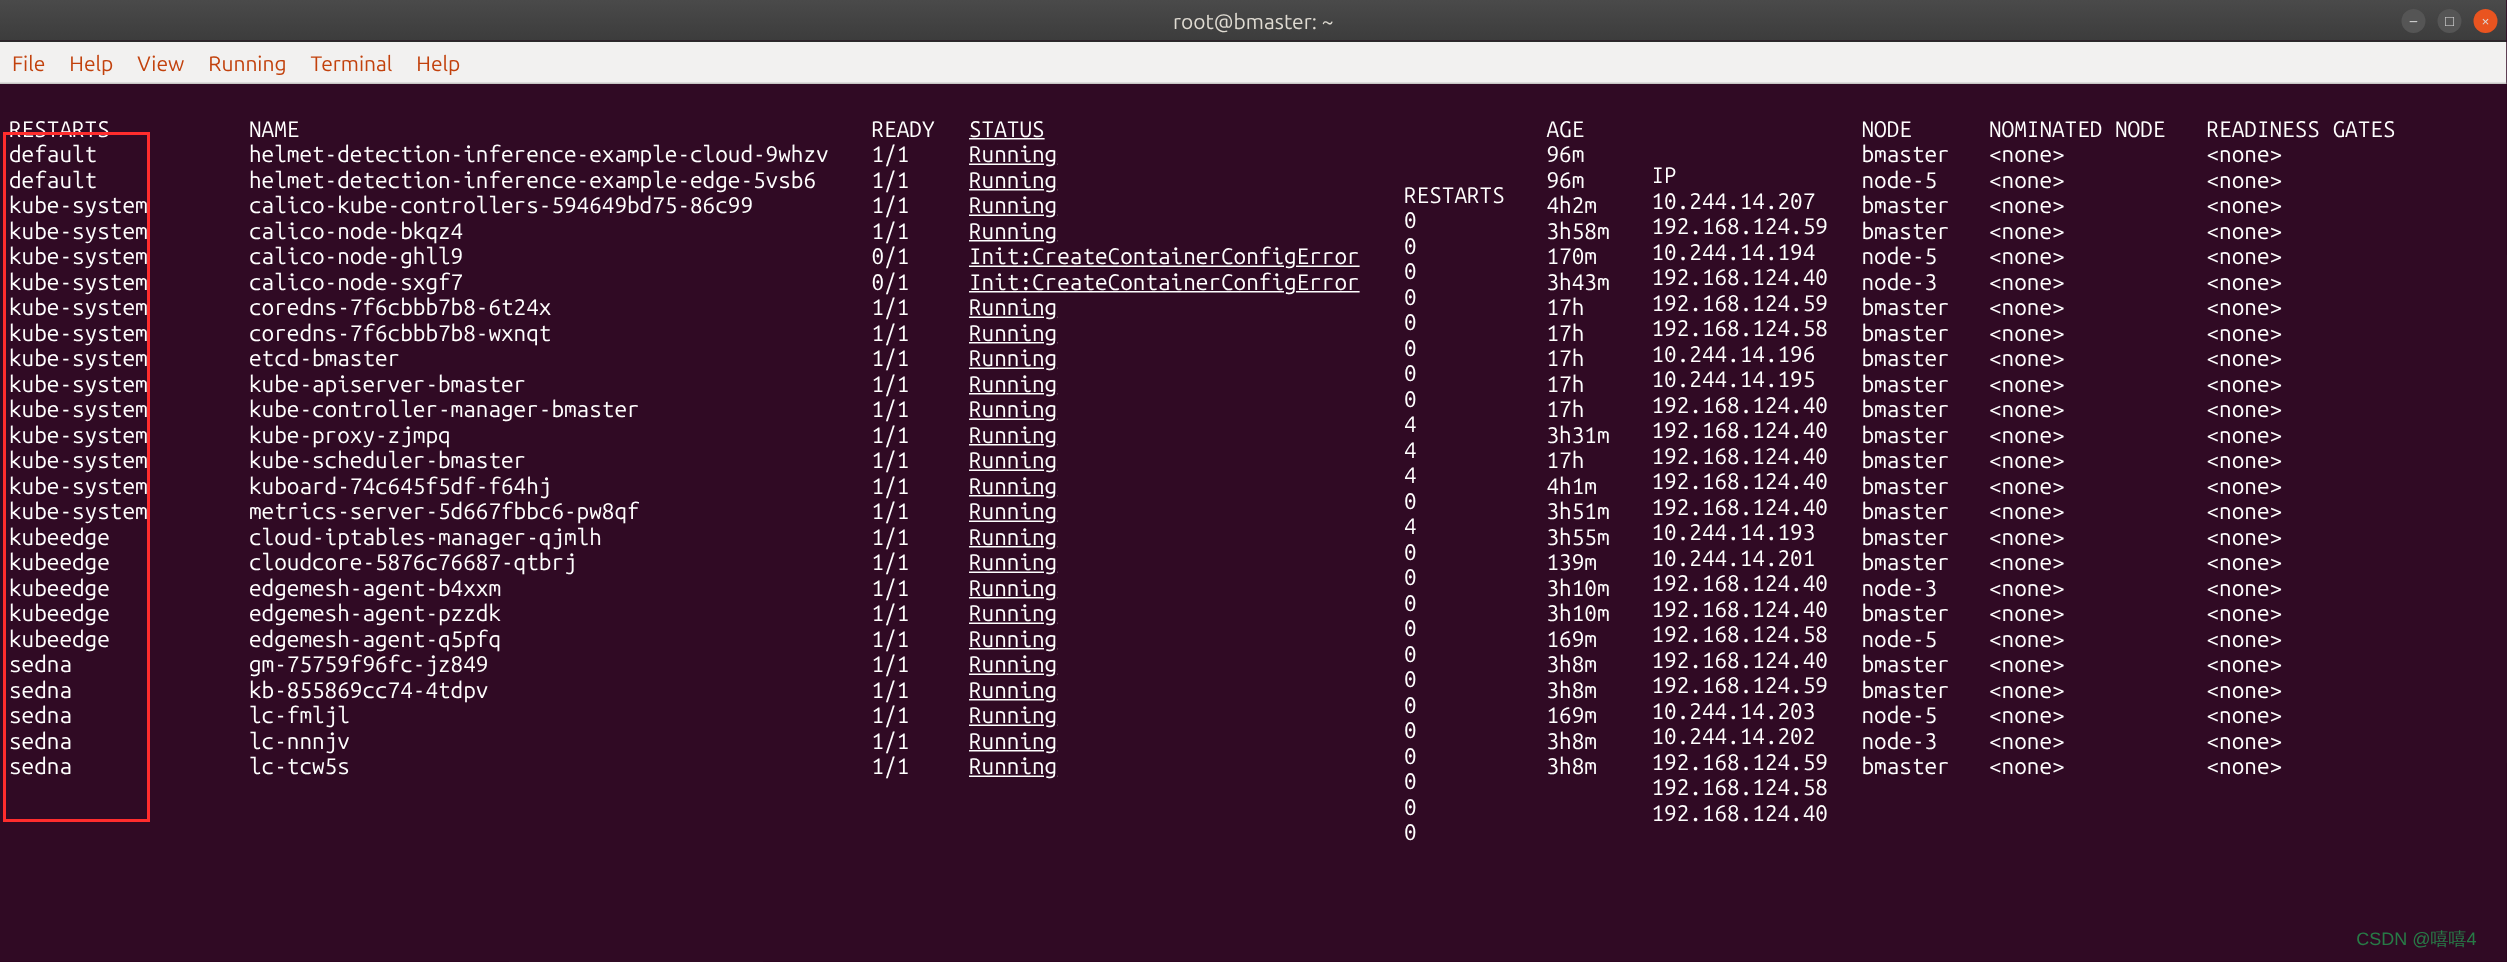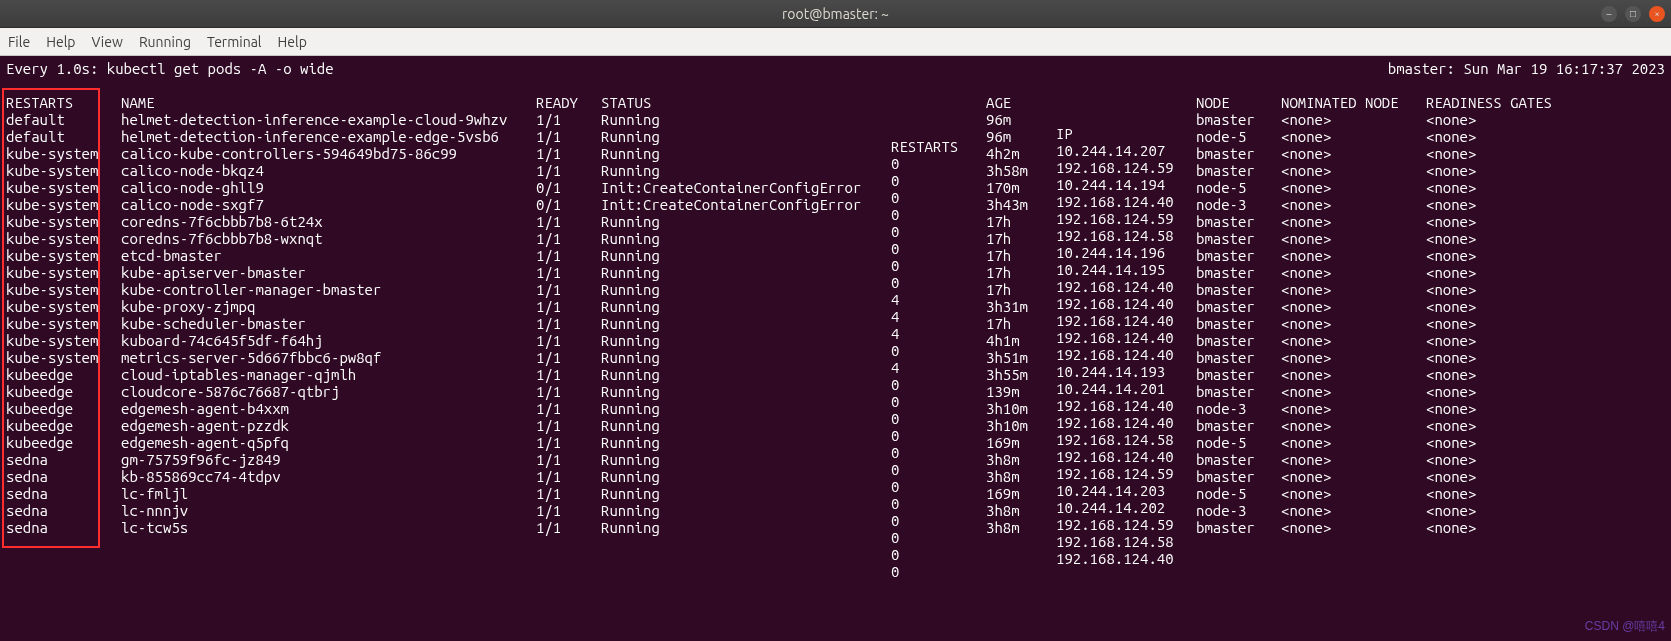--- a/index.html
+++ b/index.html
@@ -24,62 +24,62 @@
   font-size: 14px;
   border-bottom: 1px solid #2b2b2b;
 }
 .titlebar .title { position: absolute; left: 50%; transform: translateX(-50%); font-weight: normal; }
 .window-controls { position: absolute; right: 6px; display: flex; gap: 8px; }
 .win-btn { width: 16px; height: 16px; border-radius: 8px; background: #555; display:flex;align-items:center;justify-content:center;font-size:10px;color:#ddd; }
 .win-btn.close { background: #e95420; }
 .menubar {
   height: 28px;
   background: #f2f1f0;
-  color: #404040;
+  color: #c2410c;
   display: flex;
   align-items: center;
   padding: 0 8px;
   font-family: Ubuntu, sans-serif;
   font-size: 14px;
   gap: 16px;
   border-bottom: 1px solid #c7c7c5;
 }
 .menubar span { cursor: default; }
 .term {
   padding: 4px 6px 6px 6px;
   background: #300a24;
   height: calc(100% - 56px);
   overflow: hidden;
 }
 .line { display: flex; white-space: pre; height: 17px; line-height: 17px; }
 .header-row { display: flex; white-space: pre; height: 17px; line-height: 17px; }
 .row { display: flex; white-space: pre; height: 17px; line-height: 17px; }
 .col-ns   { width: 115px; }
-.col-name { width: 415px; }
+.col-name { width: 415px; margin-left: 45px; }
 .col-ready{ width: 65px; }
-.col-stat { width: 290px; }
+.col-stat { width: 290px; text-decoration: underline; }
 .col-rest { width: 95px; margin-top: 44px; }
 .col-age  { width: 70px; }
 .col-ip   { width: 140px; margin-top: 31px; }
 .col-node { width: 85px; }
 .col-nom  { width: 145px; }
 .col-rgate{ width: 160px; }
 .watch-left { flex: 1; }
 .watch-right { text-align: right; }
 .highlight-box {
   position: absolute;
   border: 2px solid #ff2d2d;
   pointer-events: none;
 }
 .box1 { left: 2px; top: 88px; width: 98px; height: 460px; }
 .watermark {
   position: absolute;
-  right: 6px;
+  right: 20px;
   bottom: 6px;
-  color: #8b5cf6;
+  color: #22c55e;
   font-size: 12px;
   font-family: sans-serif;
   opacity: 0.6;
 }
 </style>
 </head>
 <body>
 
 <div class="titlebar">
   <span class="title">root@bmaster: ~</span>
@@ -93,24 +93,20 @@
 <div class="menubar">
   <span>File</span>
   <span>Help</span>
   <span>View</span>
   <span>Running</span>
   <span>Terminal</span>
   <span>Help</span>
 </div>
 
 <div class="term">
-  <div class="line">
-    <span class="watch-left">Every 1.0s: kubectl get pods -A -o wide</span>
-    <span class="watch-right">bmaster: Sun Mar 19 16:17:37 2023</span>
-  </div>
   <div class="line">&nbsp;</div>
   <div class="header-row">
     <span class="col-ns">RESTARTS</span>
     <span class="col-name">NAME</span>
     <span class="col-ready">READY</span>
     <span class="col-stat">STATUS</span>
     <span class="col-rest">RESTARTS</span>
     <span class="col-age">AGE</span>
     <span class="col-ip">IP</span>
     <span class="col-node">NODE</span>

